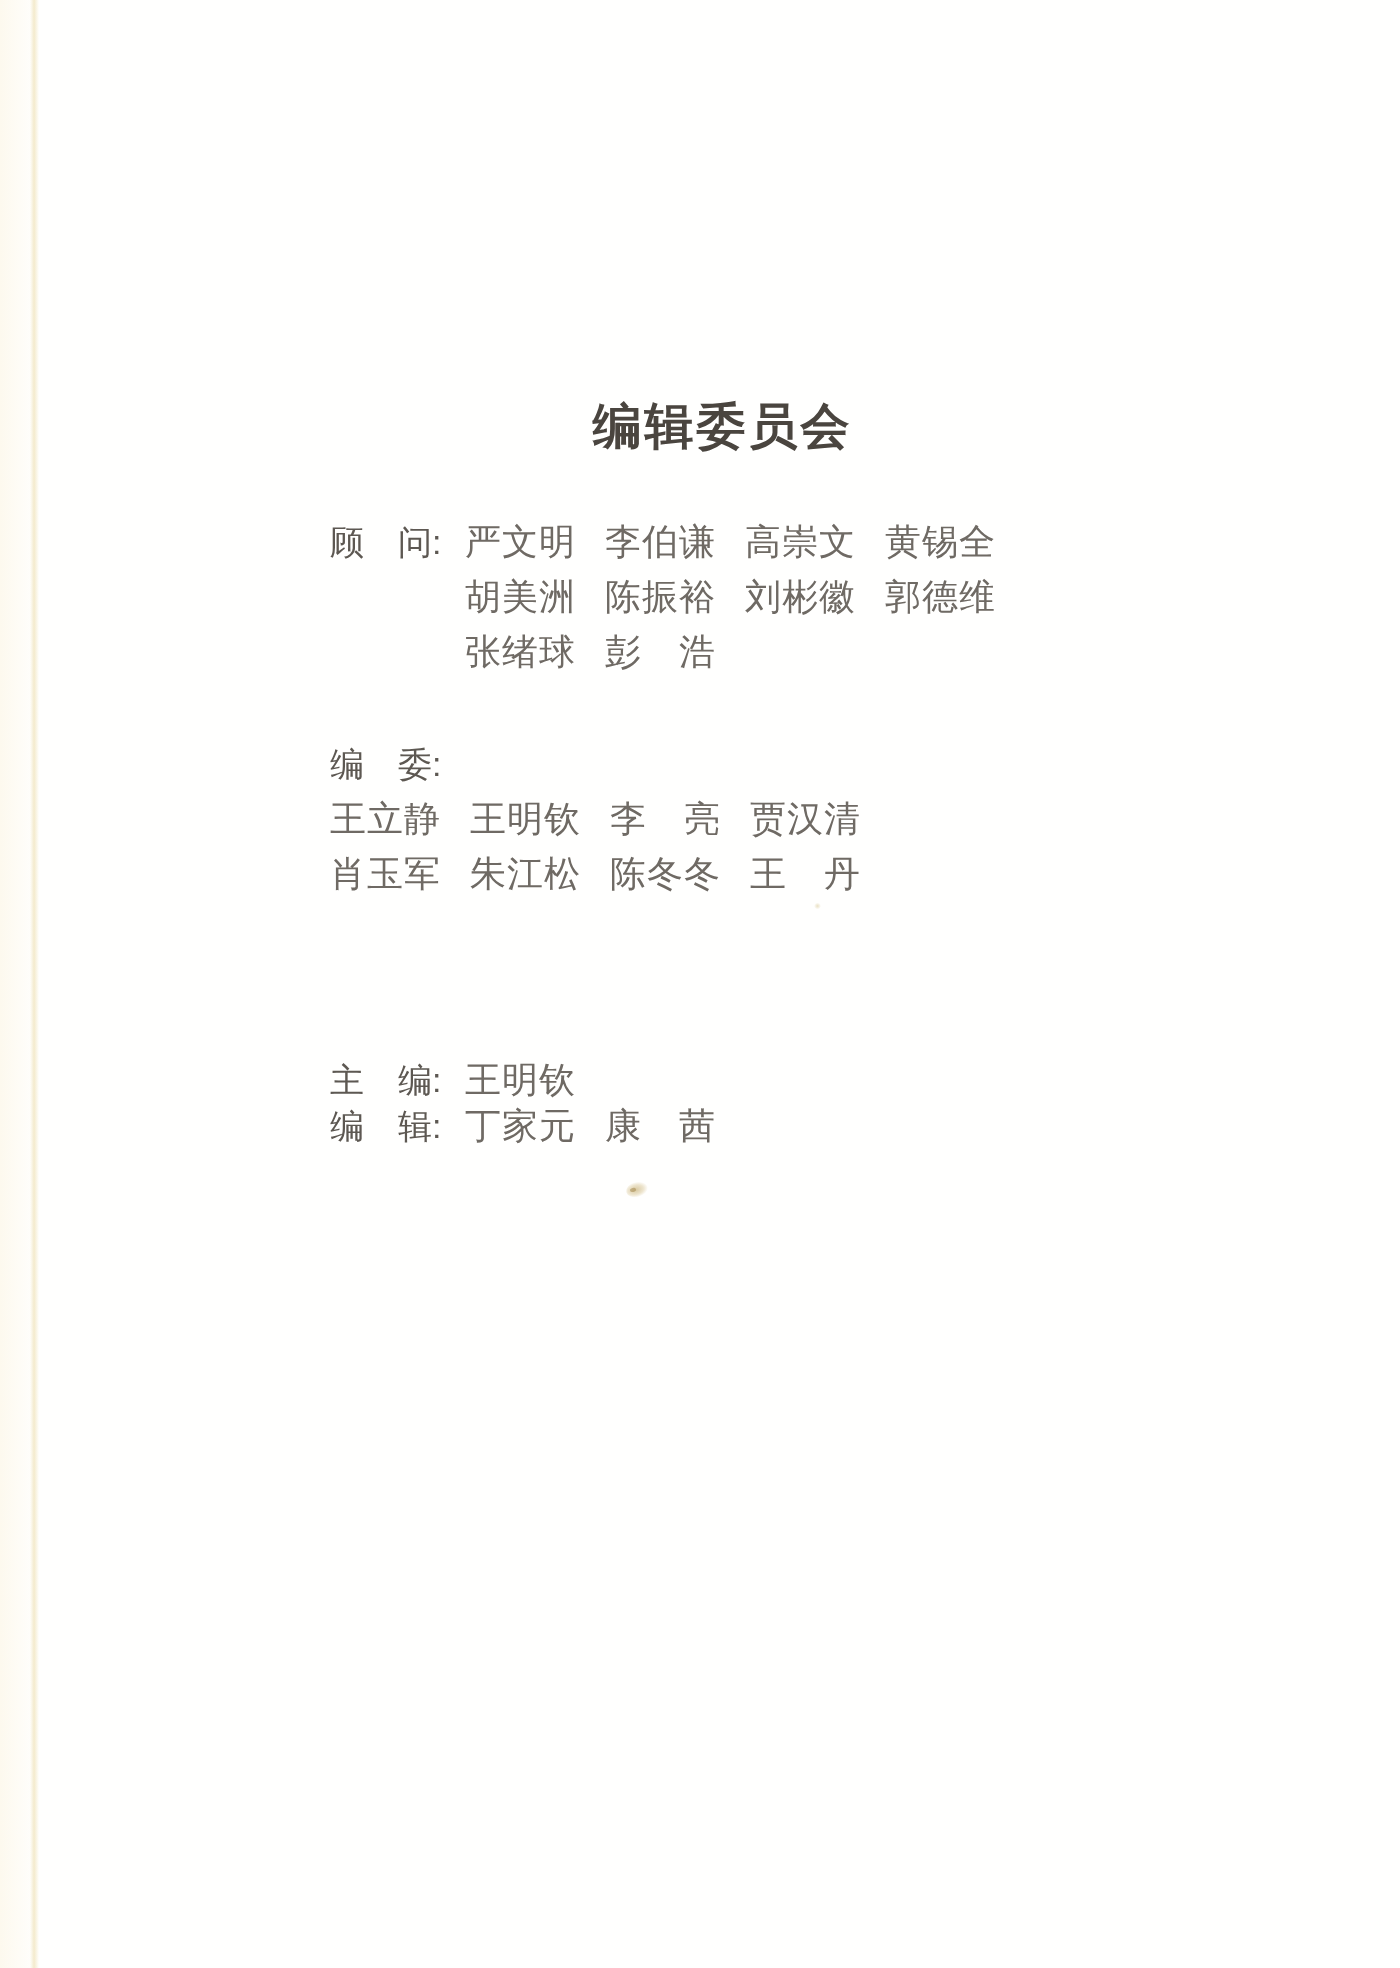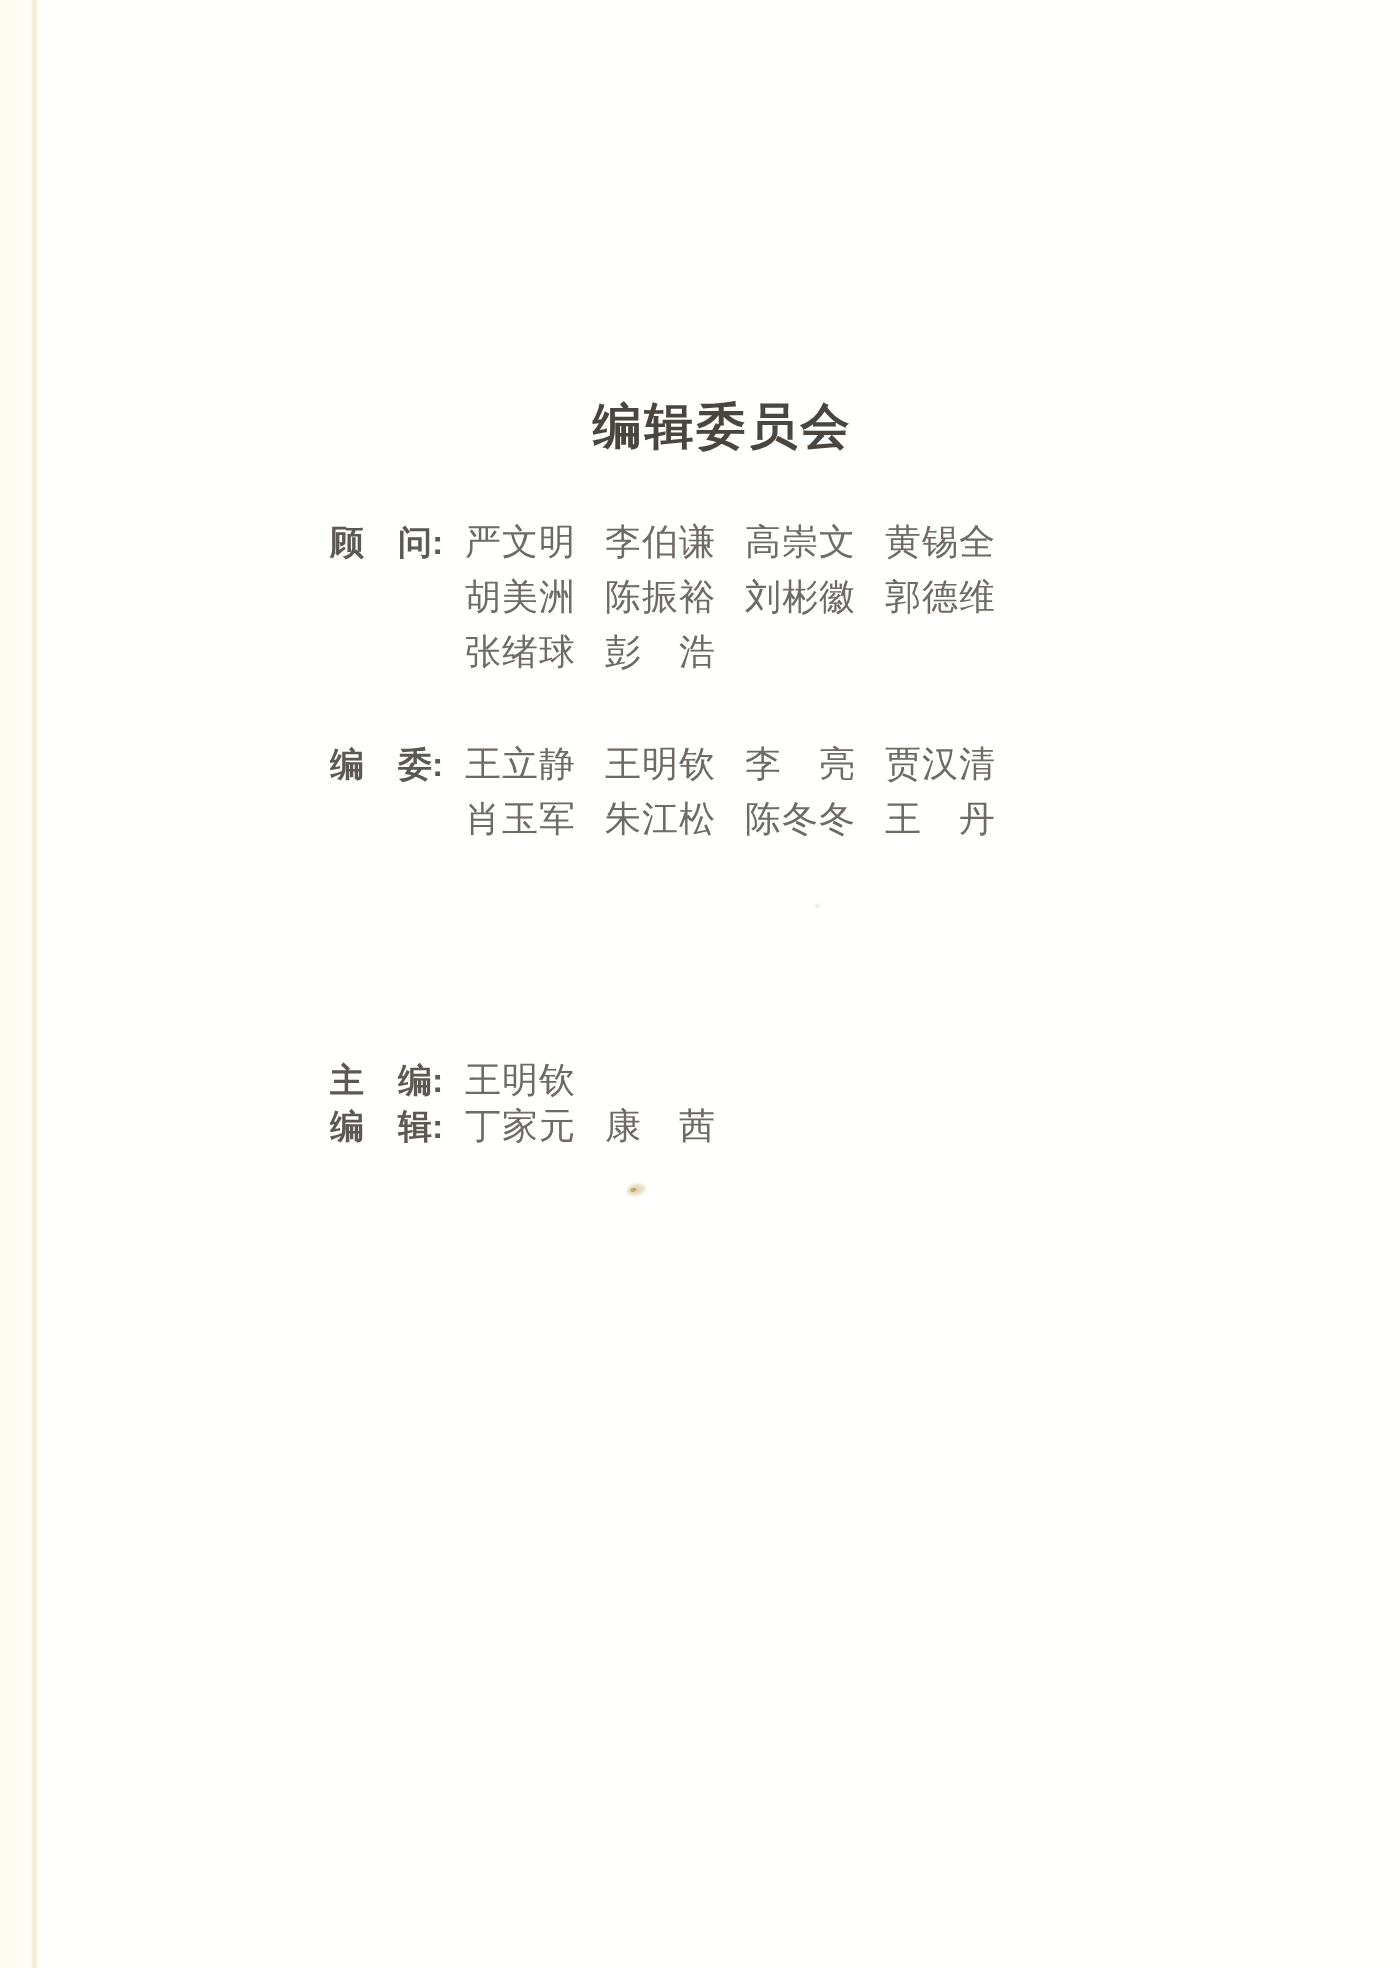--- a/index.html
+++ b/index.html
@@ -42,30 +42,30 @@
   .section {
     position: absolute;
     left: 330px;
     display: flex;
     align-items: flex-start;
     color: #6f6a64;
     font-size: 36px;
     letter-spacing: 1px;
   }
   .sec-advisors        { top: 515px; }
-  .sec-editorial-board { top: 737px; }
+  .sec-editorial-board { top: 737px; flex-direction: column; }
   .sec-chief-editor    { top: 1053px; }
   .sec-editors         { top: 1099px; }
   .role {
     width: 135px;
     height: 55px;
     display: flex;
     align-items: center;
     font-family: "Liberation Sans", "DejaVu Sans", sans-serif;
-    font-weight: bold;
+    font-weight: normal;
     font-size: 34px;
     letter-spacing: 0;
     color: #5d5852;
     white-space: pre;
     flex: none;
   }
   .rows { display: flex; flex-direction: column; }
   .row {
     display: flex;
     height: 55px;

